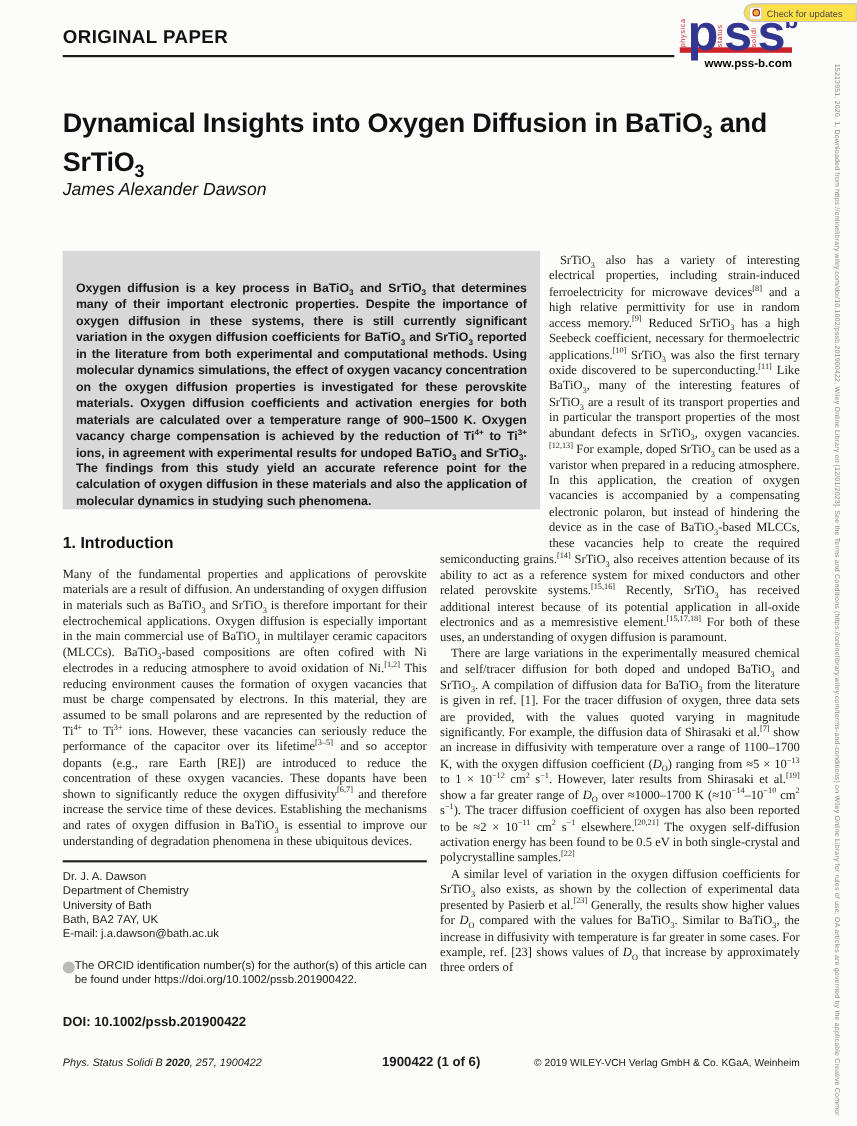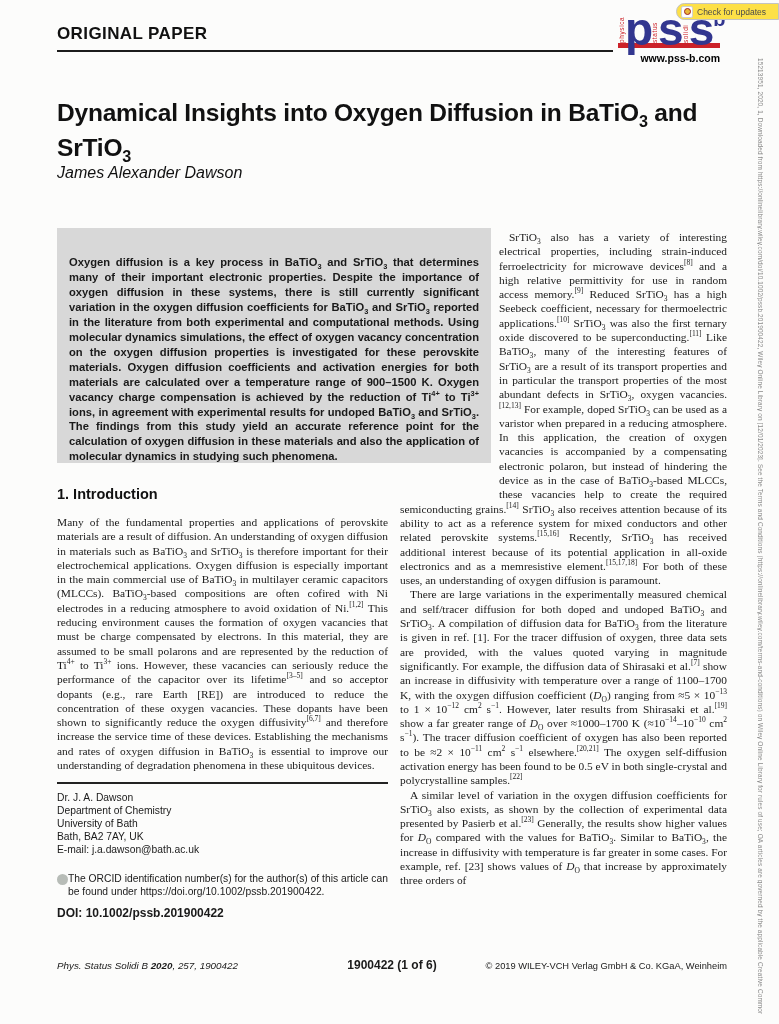--- a/index.html
+++ b/index.html
@@ -33,21 +33,21 @@
   .right-col .spacer{float:left;width:99px;height:258px;}
   .right-col p{margin:0;text-indent:10px;}
 
   .left-col{position:absolute;left:57px;top:486px;width:331px;color:#1a1a1a;}
   .intro-h{font:700 14.5px "Liberation Sans",sans-serif;margin:0 0 13px 0;color:#111;}
   .left-col p.body{font:400 11.4px/14.3px "Liberation Serif",serif;text-align:justify;margin:0;}
   .foot-rule{height:1.5px;background:#222;margin:10px 0 7px 0;}
   .address div{font:400 10.3px/13px "Liberation Sans",sans-serif;}
   .orcid{display:flex;gap:0;margin-top:16px;font:400 10.3px/13px "Liberation Sans",sans-serif;}
   .orcid-icon{width:11px;height:11px;border-radius:50%;background:#b7bcb7;flex:none;margin-top:2px;}
-  .doi{font:700 12px "Liberation Sans",sans-serif;margin-top:8px;}
+  .doi{font:700 12px "Liberation Sans",sans-serif;margin-top:24px;}
 
   .footer{position:absolute;left:57px;top:958px;width:670px;display:grid;grid-template-columns:1fr auto 1fr;align-items:baseline;}
   .f-left{font:italic 400 9.8px "Liberation Sans",sans-serif;}
   .f-center{font:700 12px "Liberation Sans",sans-serif;}
   .f-right{text-align:right;font:400 9.3px "Liberation Sans",sans-serif;}
 
   .watermark{position:absolute;left:757px;top:58px;height:956px;writing-mode:vertical-rl;font:400 6.4px "Liberation Sans",sans-serif;color:#8a8a8a;letter-spacing:.15px;white-space:nowrap;overflow:hidden;}
 </style>
 </head>
 <body>

